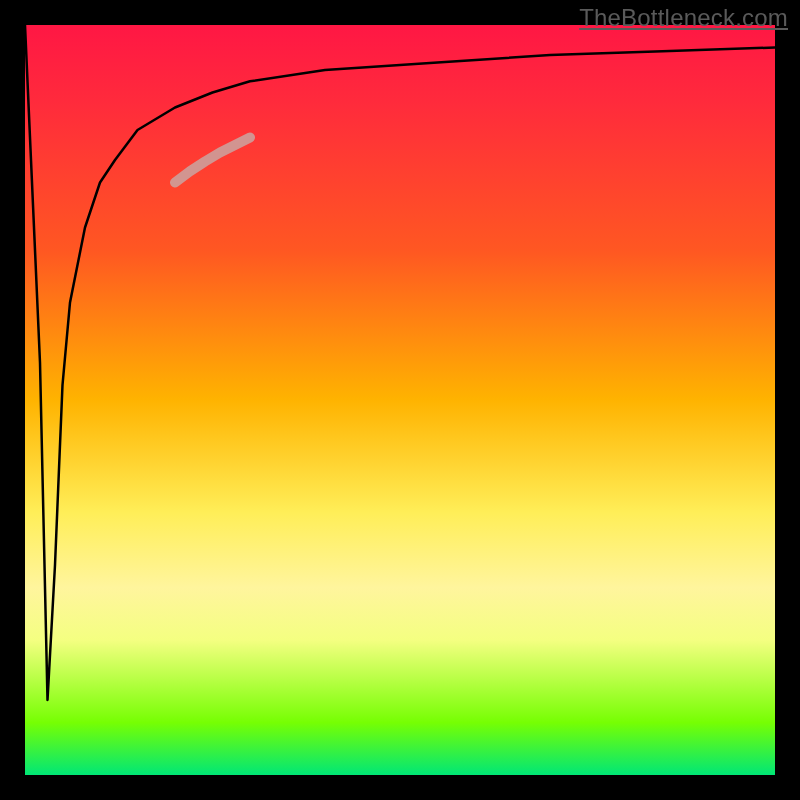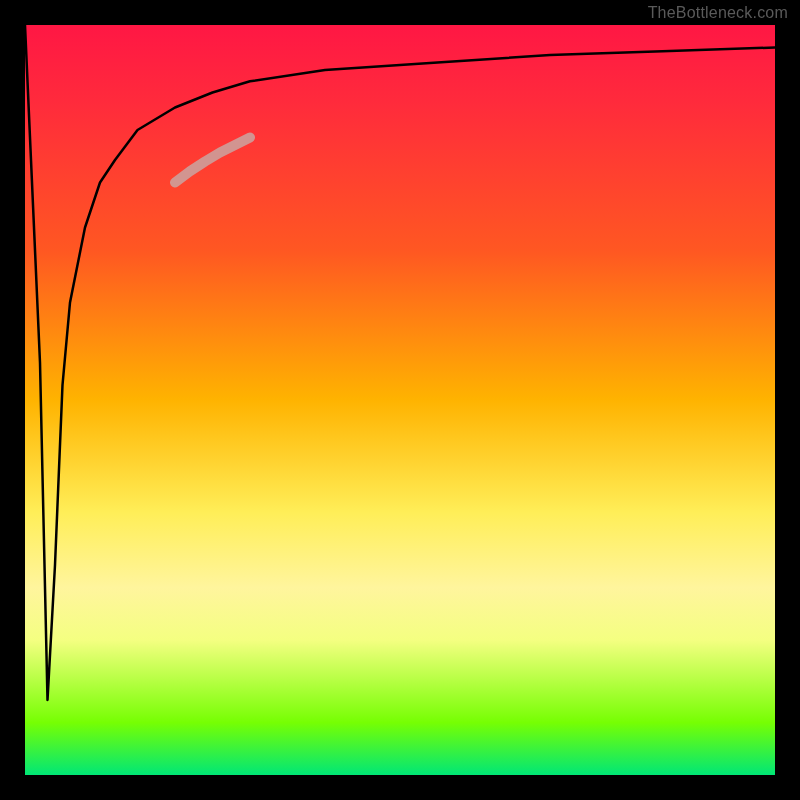--- a/index.html
+++ b/index.html
@@ -32,24 +32,25 @@
       #fff59d 75%,
       #f4ff81 82%,
       #76ff03 93%,
       #00e676 100%);
   }
   .watermark {
     position: absolute;
     top: 4px;
     right: 12px;
     color: #5a5a5a;
-    font-size: 16px;
+    font-size: 24px;
     font-weight: 500;
     letter-spacing: 0.2px;
     user-select: none;
+    text-decoration: underline;
   }
   svg.curve {
     position: absolute;
     left: 0;
     top: 0;
     width: 750px;
     height: 750px;
     pointer-events: none;
   }
 </style>

